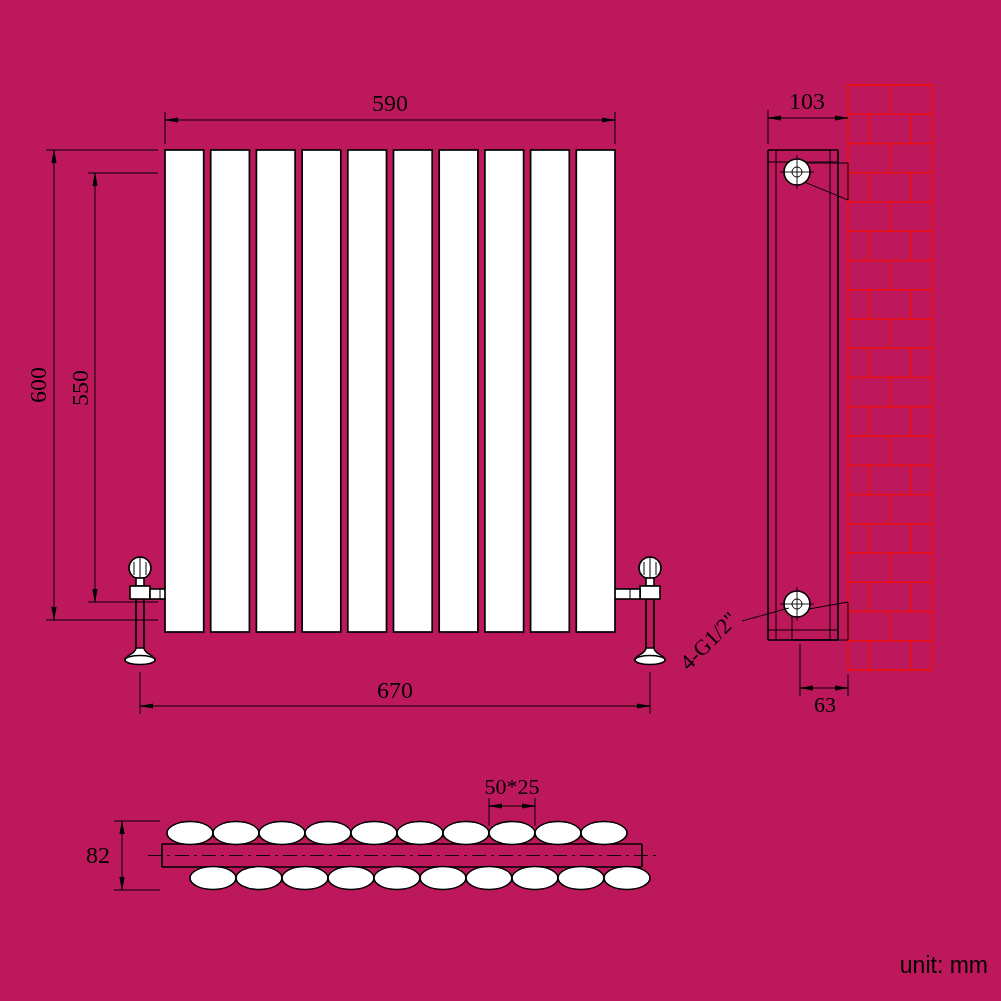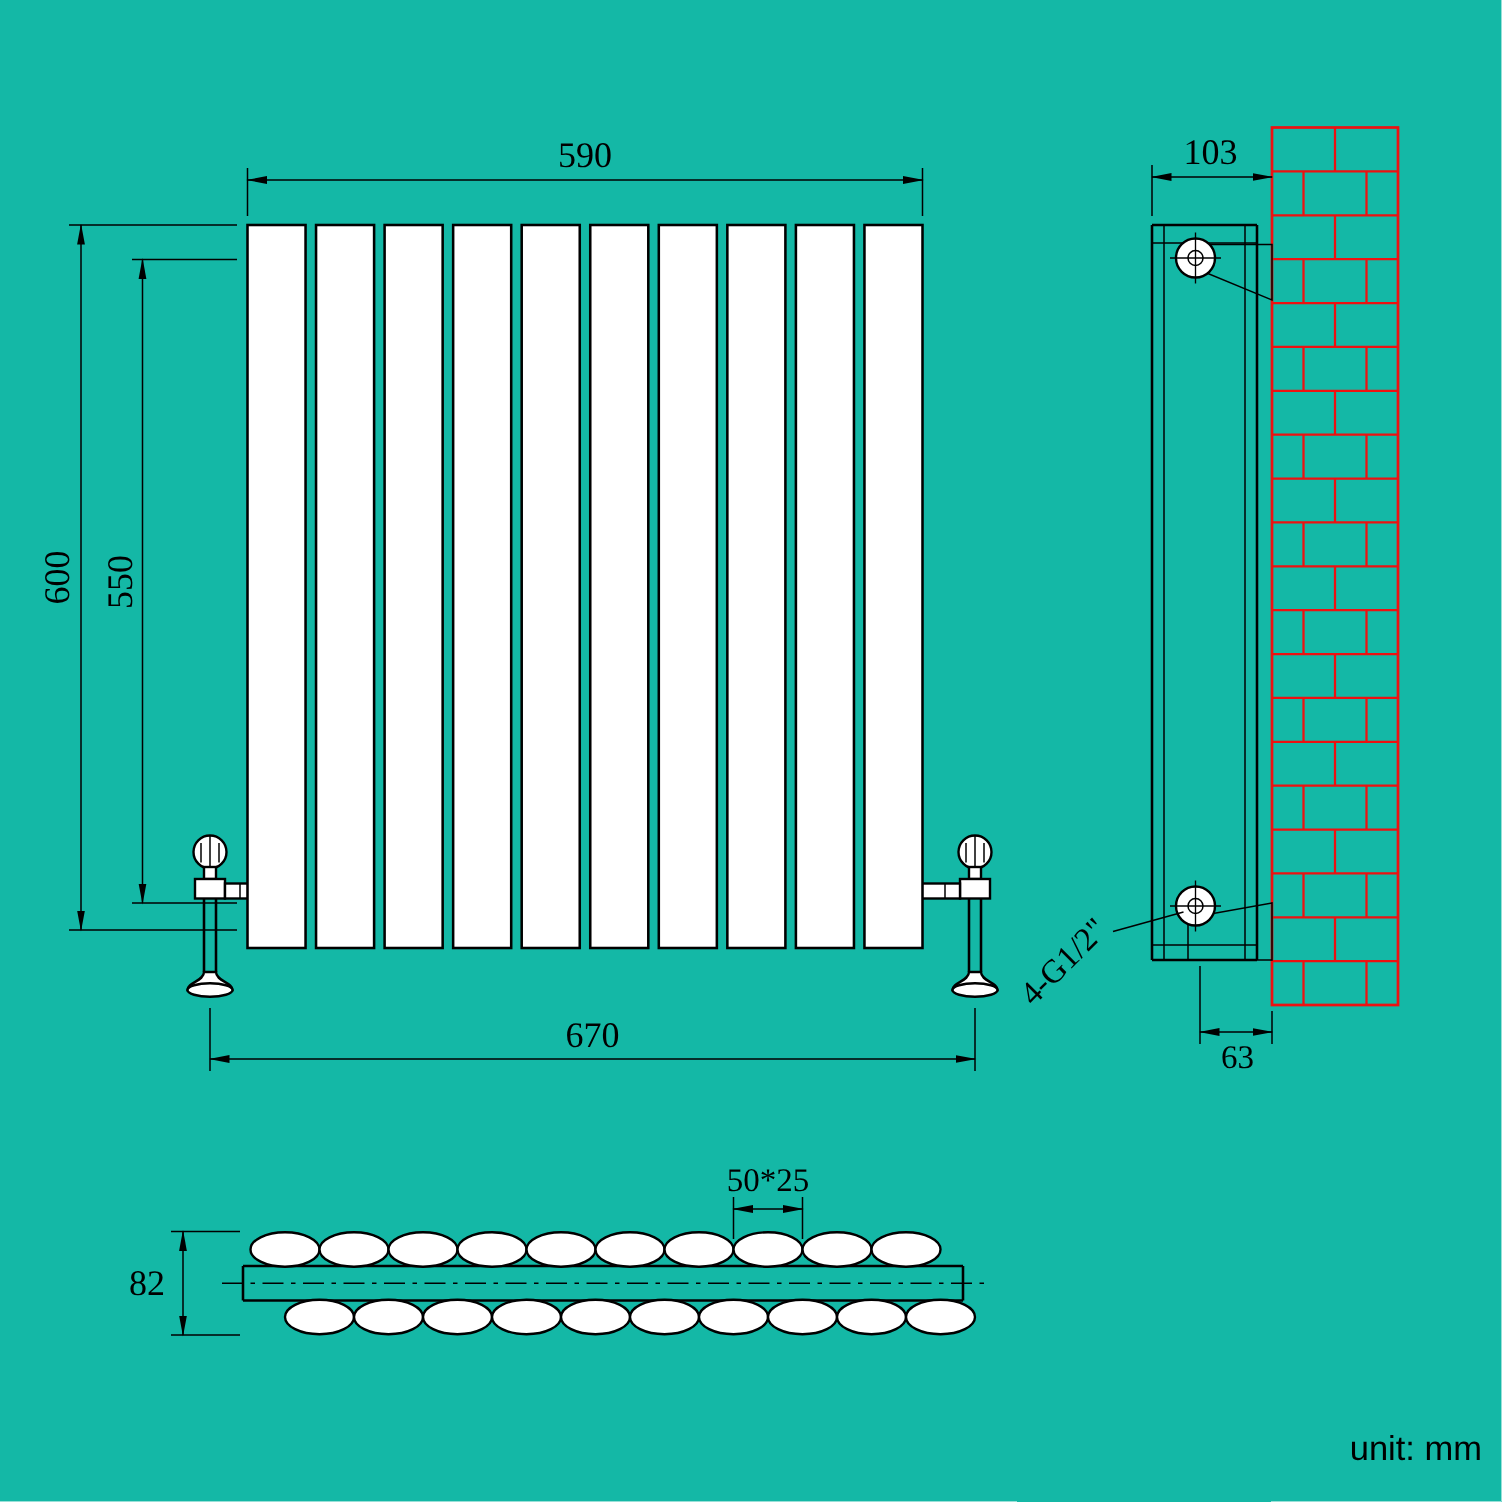--- a/index.html
+++ b/index.html
@@ -1,16 +1,16 @@
 <!DOCTYPE html>
 <html><head>
 <meta charset="utf-8">
 <style>
   html,body{margin:0;padding:0;background:#ffffff}
-  .canvas{width:1001px;height:1001px;background:#14b8a6;overflow:hidden}
+  .canvas{width:1001px;height:1001px;background:#be185d;overflow:hidden}
   svg{display:block}
   .ln{stroke:#000;stroke-width:1.7;fill:none}
   .thin{stroke:#000;stroke-width:1;fill:none}
   .hair{stroke:#000;stroke-width:.9;fill:none}
   .wfill{fill:#fff;stroke:#000;stroke-width:1.6}
   .dim{font-family:"Liberation Serif",serif;font-size:24px;fill:#000}
   .dim-sm{font-family:"Liberation Serif",serif;font-size:22px;fill:#000}
   .unit{font-family:"Liberation Sans",sans-serif;font-size:23px;fill:#000}
   .cl{stroke:#000;stroke-width:.9;fill:none;stroke-dasharray:14 5 3 5}
 </style>

